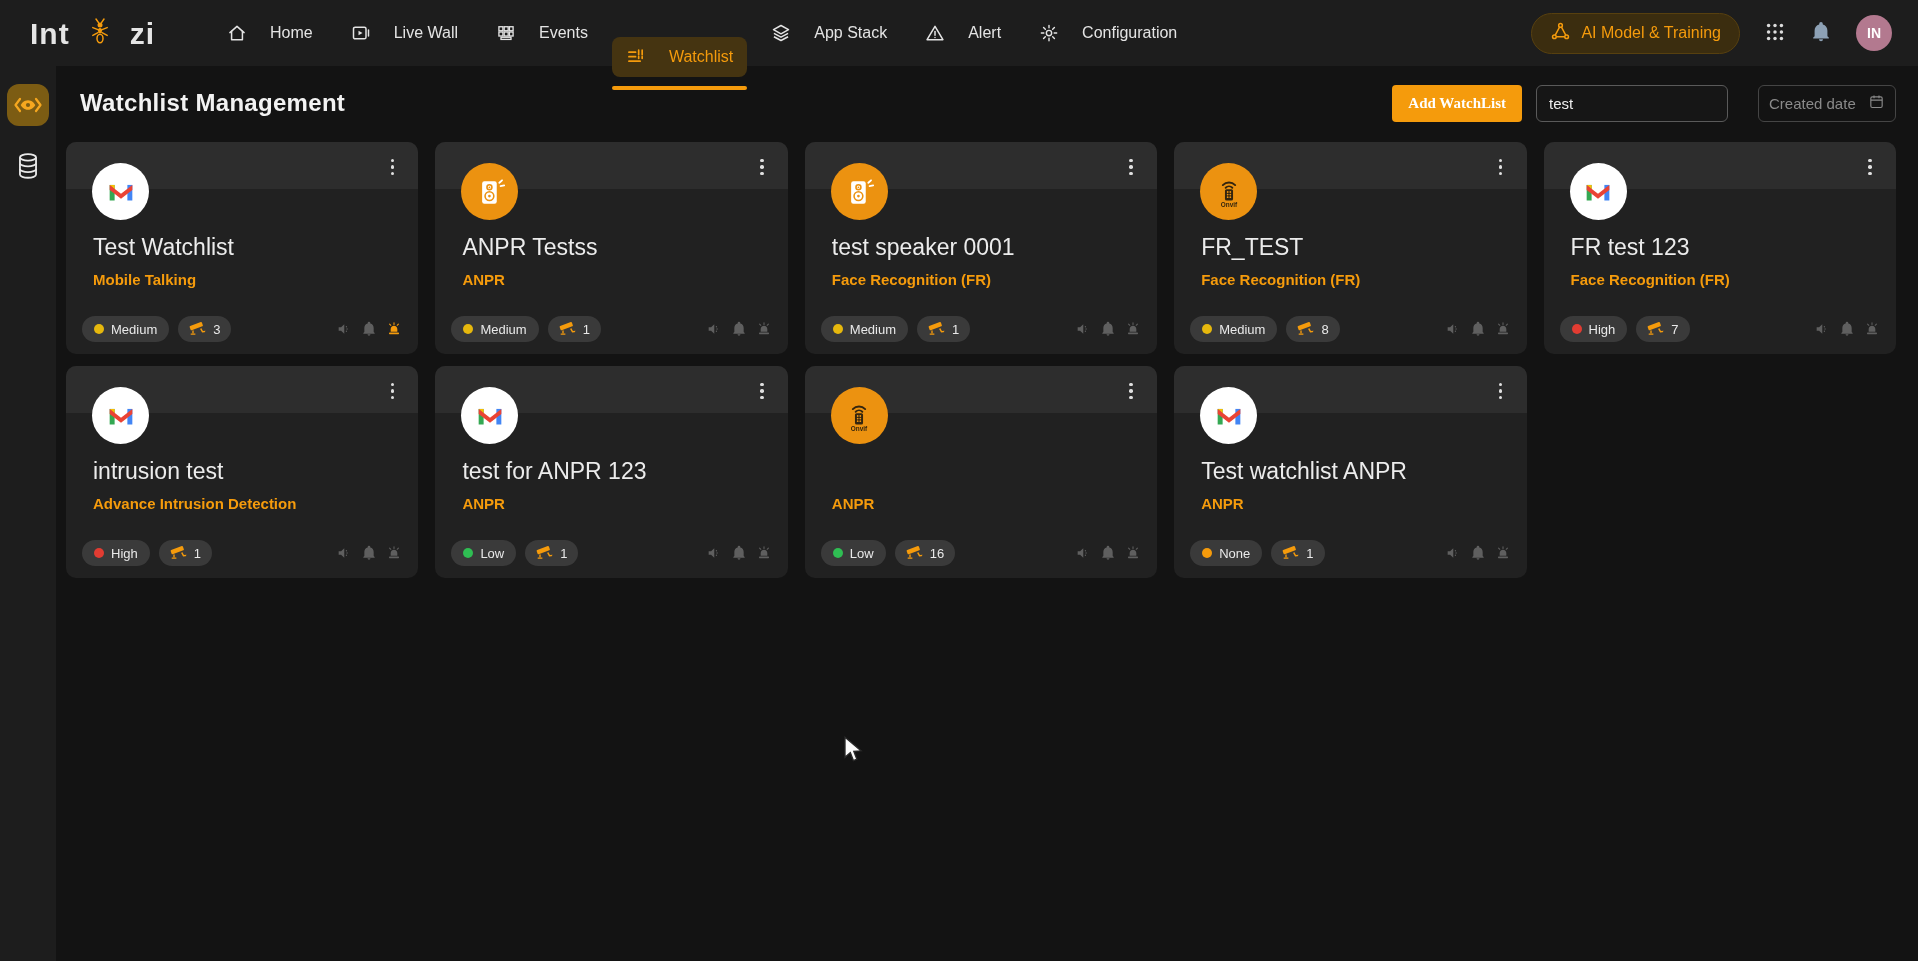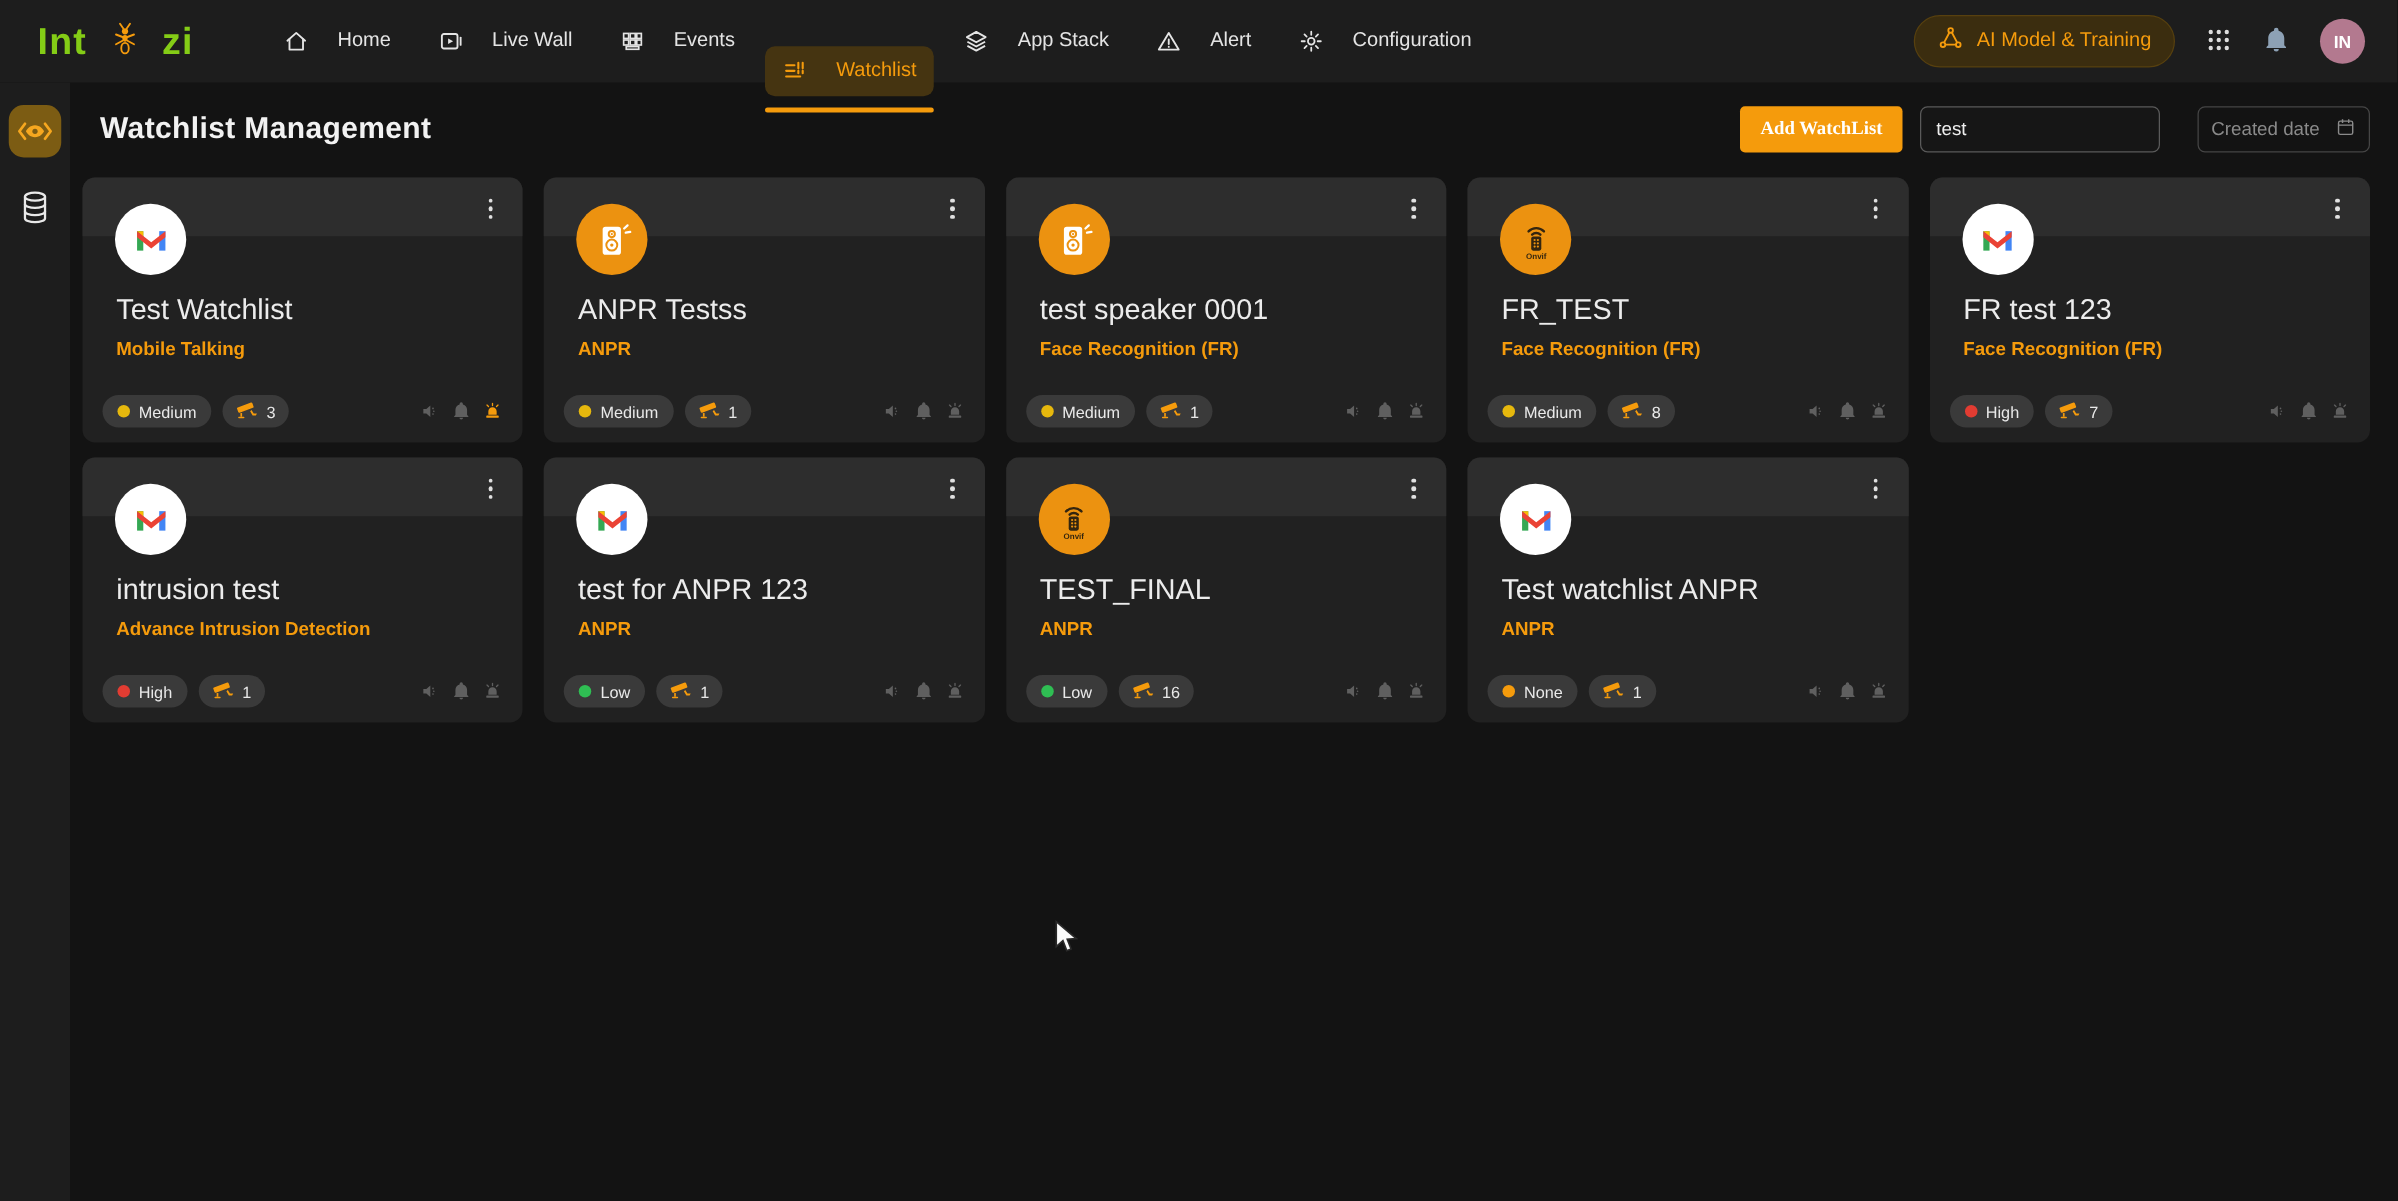--- a/index.html
+++ b/index.html
@@ -3,21 +3,21 @@
 <meta charset="utf-8">
 <style>
   * { margin:0; padding:0; box-sizing:border-box; }
   html,body { width:1918px; height:961px; overflow:hidden; background:#131313;
               font-family:"Liberation Sans", sans-serif; }
   body { position:relative; color:#e8e8e8; }
 
   
   .navbar { height:66px; background:#1d1d1d; display:flex; align-items:center;
             padding:0 26px 0 30px; position:relative; z-index:3; }
-  .logo { display:flex; align-items:flex-end; color:#84cc16; font-size:30px;
+  .logo { display:flex; align-items:flex-end; color:#e5e5e5; font-size:30px;
           font-weight:600; letter-spacing:1px; line-height:1; gap:17px; }
   .logo .ant { width:24px; height:32px; display:inline-block; margin:0 1px; }
   .nav-items { display:flex; align-items:center; margin-left:58px; gap:10px; }
   .nav-item { position:relative; display:flex; align-items:center; gap:23px;
               color:#e4e4e4; font-size:16px; padding:10px 14px; border-radius:8px;
               cursor:pointer; white-space:nowrap; }
   .nav-item .nav-ico, .nav-item .nav-ico svg { width:20px; height:20px; display:block; color:inherit; }
   .nav-item.active { background:#453411; color:#f59b0c;margin-top:47px; }
   .nav-item.active::after { content:""; position:absolute; left:0; right:0; bottom:-13px;
                             height:4px; border-radius:2px; background:#f59b0c; }
@@ -665,21 +665,20 @@
             <rect x="12.6" y="13.6" width="6.8" height="9.6" rx="1.4" fill="#33250f"></rect>
             <circle cx="14.9" cy="16" r=".75" fill="#ec9210"></circle>
             <circle cx="17.1" cy="16" r=".75" fill="#ec9210"></circle>
             <circle cx="14.9" cy="18.2" r=".75" fill="#ec9210"></circle>
             <circle cx="17.1" cy="18.2" r=".75" fill="#ec9210"></circle>
             <circle cx="14.9" cy="20.4" r=".75" fill="#ec9210"></circle>
             <circle cx="17.1" cy="20.4" r=".75" fill="#ec9210"></circle>
             <text x="16" y="28.6" font-size="5.4" text-anchor="middle" fill="#33250f" font-family="Liberation Sans, sans-serif" font-weight="bold">Onvif</text>
           </svg>
         </div>
-        <div class="card-title">TEST_FINAL</div>
         <div class="card-cat">ANPR</div>
         <div class="card-footer">
           <div class="pill">
             <span class="dot" style="background: rgb(47, 190, 83);"></span>
             <span class="plabel">Low</span>
           </div>
           <div class="pill cam">
             <span><svg viewBox="0 0 20 20" fill="currentColor" style="color:#f59b0c">
                 <path d="M1.3 7.7 13.1 3.4c.5-.18 1.05.08 1.23.58l1.05 2.9c.18.5-.08 1.05-.58 1.23L3 12.4c-.5.18-1.05-.08-1.23-.58L.72 8.93c-.18-.5.08-1.05.58-1.23z"></path>
                 <path d="M13.6 9.9l1.9 3.3 2.9-.1-.95 1.7-2.9.1-2.2-3.9z"></path>

